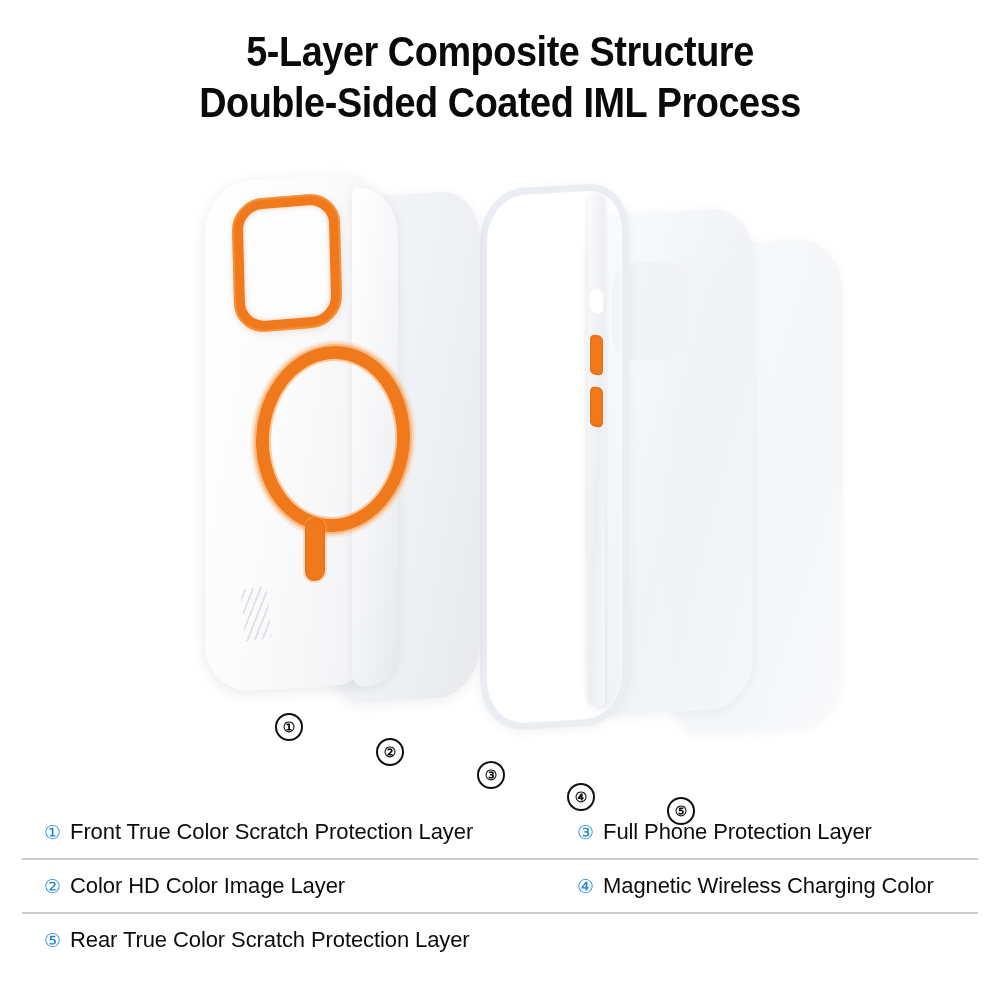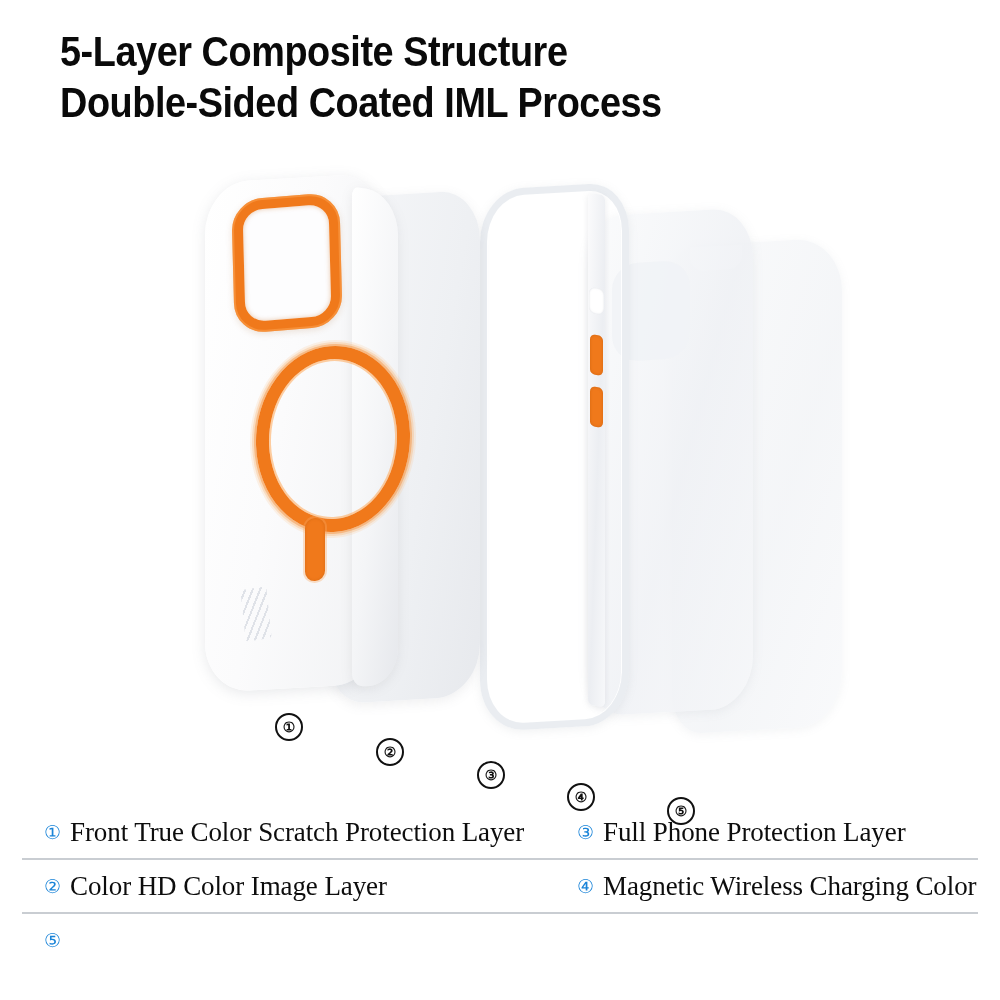--- a/index.html
+++ b/index.html
@@ -7,21 +7,21 @@
     width:1000px;height:1000px;
     background:#ffffff;
     font-family:"Liberation Sans", sans-serif;
     overflow:hidden;
     position:relative;
   }
 
   
   .title-block{
     position:absolute;top:26px;left:0;width:1000px;
-    text-align:left;
+    text-align:center;
   }
   .title-line{
     font-family:"Liberation Sans", sans-serif;
     font-weight:bold;
     font-size:43px;
     line-height:51px;
     letter-spacing:-0.5px;
     color:#0a0a0a;
     transform:scaleX(0.88);
     transform-origin:center center;
@@ -222,22 +222,22 @@
   .legend-col.right{width:401px;padding-left:0px;}
   .legend-num{
     font-family:"Liberation Sans", sans-serif;
     font-size:19px;
     color:#1a84d8;
     margin-right:9px;
     line-height:1;
     flex:none;
   }
   .legend-label{
-    font-family:Liberation Serif, serif;
-    font-size:27px;
+    font-family:Liberation Sans, sans-serif;
+    font-size:22px;
     color:#0d0d0d;
     white-space:nowrap;
     letter-spacing:-0.1px;
   }
 </style>
 </head>
 <body>
 
 <div class="title-block">
   <div class="title-line">5-Layer Composite Structure</div>
@@ -296,20 +296,21 @@
     </div>
     <div class="legend-col right">
       <span class="legend-num">④</span>
       <span class="legend-label">Magnetic Wireless Charging Color</span>
     </div>
   </div>
 
   <div class="legend-row">
     <div class="legend-col left">
       <span class="legend-num">⑤</span>
+      <span class="legend-label">Rear True Color Scratch Protection Layer</span>
     </div>
     <div class="legend-col right">
       <span class="legend-num"></span>
       <span class="legend-label"></span>
     </div>
   </div>
 
 </div>
 
 </body></html>

